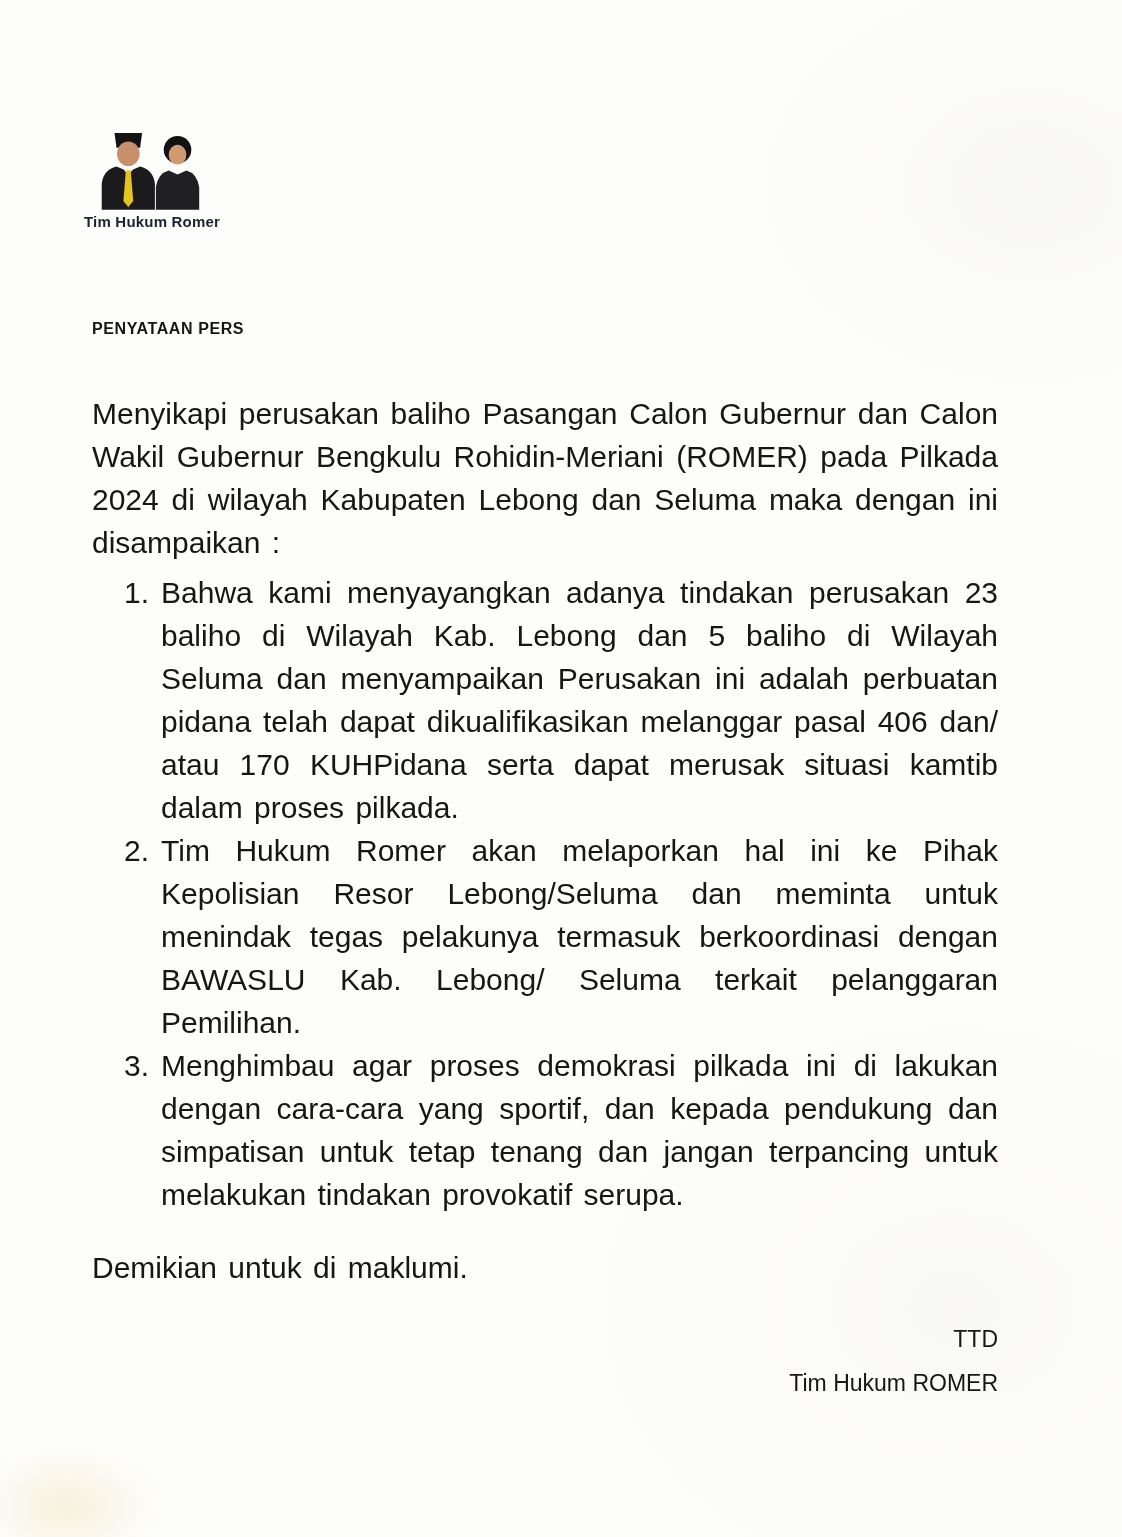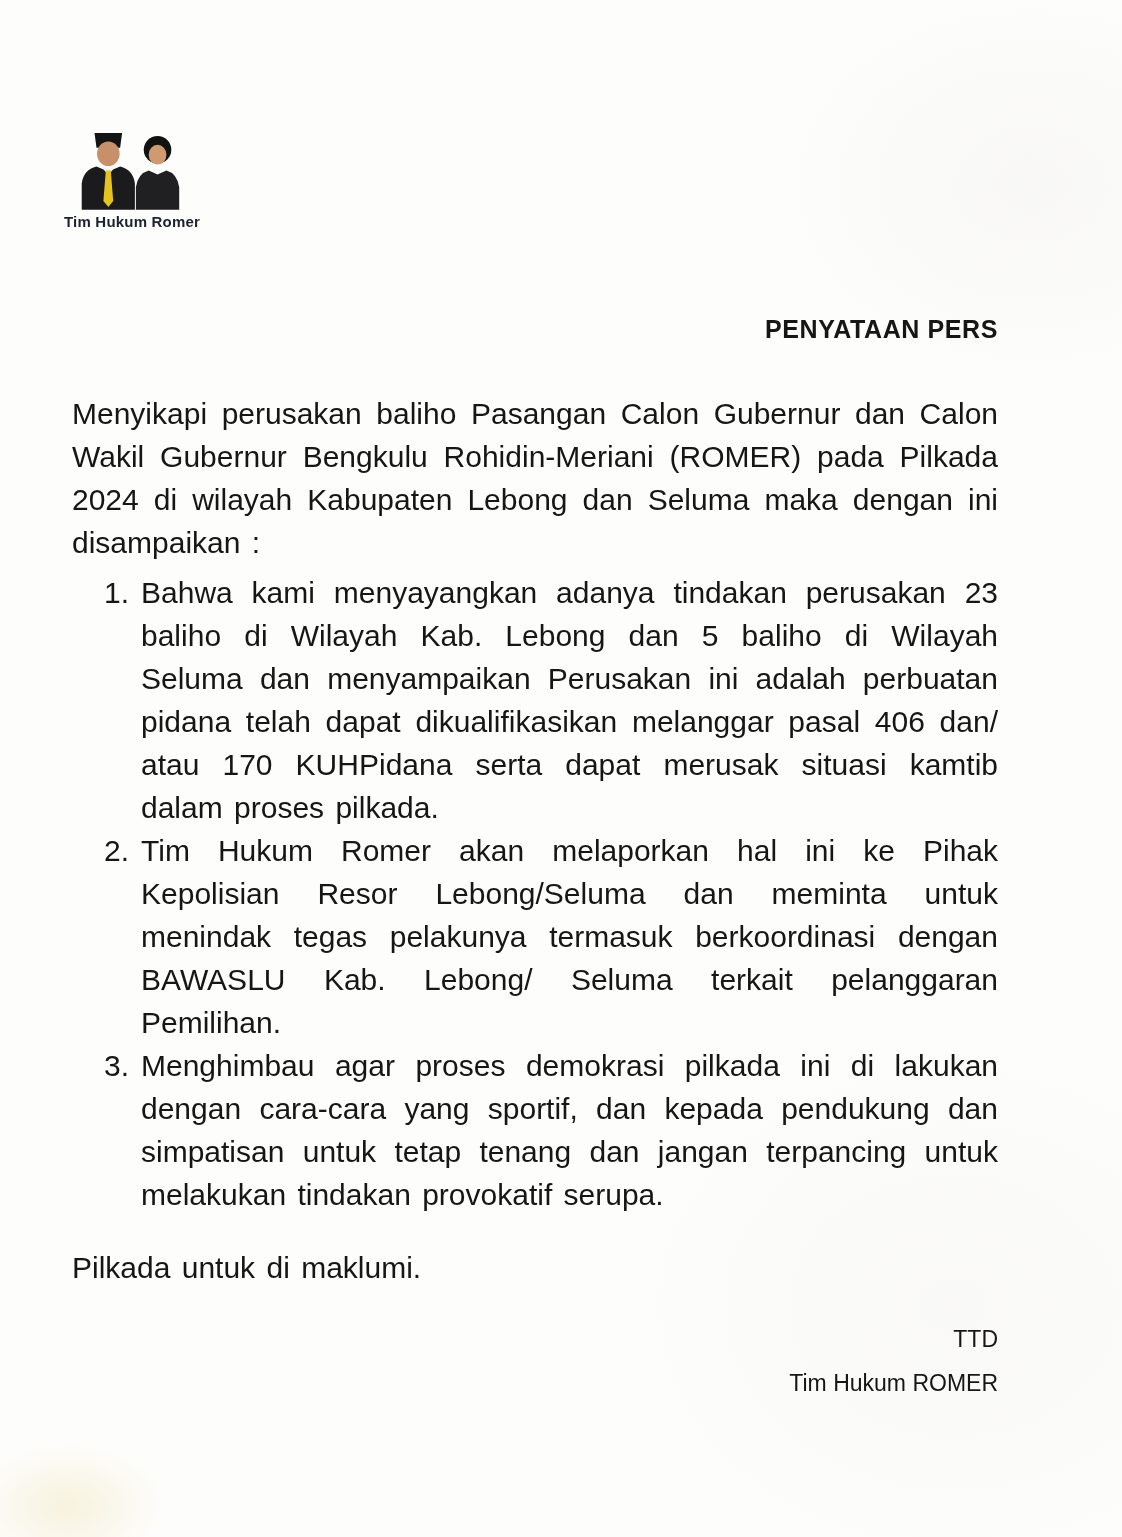--- a/index.html
+++ b/index.html
@@ -14,43 +14,43 @@
     color: #161616;
     background:
       radial-gradient(140px 90px at 6% 98%, rgba(236,222,168,0.35), rgba(236,222,168,0) 70%),
       radial-gradient(400px 300px at 92% 12%, rgba(225,223,218,0.18), rgba(225,223,218,0) 70%),
       radial-gradient(500px 400px at 85% 85%, rgba(226,224,219,0.15), rgba(226,224,219,0) 75%),
       #fdfdfb;
     overflow: hidden;
   }
 
   .content {
-    padding: 0 124px 0 72px;
+    padding: 0 124px 0 92px;
   }
 
   
   .logo-block {
     margin: 126px 0 0 -8px; 
     width: 140px;
   }
   .logo-photo { display: block; width: 128px; height: 84px; }
   .logo-caption {
     margin-top: 3px;
     font-size: 15px;
     font-weight: 700;
     letter-spacing: 0.2px;
     color: #1c2230;
     white-space: nowrap;
   }
 
   
   .doc-title {
     margin-top: 84px;
-    text-align: right;
-    font-size: 25px;
+    text-align: left;
+    font-size: 16px;
     font-weight: 700;
     letter-spacing: 0.6px;
     line-height: 30px;
   }
 
   
   .body-text {
     font-size: 30px;
     line-height: 43px;
     word-spacing: 3px;
@@ -117,21 +117,21 @@
       <div class="list-row">
         <span class="item-number">2.</span>
         <span class="item-text">Tim Hukum Romer akan melaporkan hal ini ke Pihak Kepolisian Resor Lebong/Seluma dan meminta untuk menindak tegas pelakunya termasuk berkoordinasi dengan BAWASLU Kab. Lebong/ Seluma terkait pelanggaran Pemilihan.</span>
       </div>
       <div class="list-row">
         <span class="item-number">3.</span>
         <span class="item-text">Menghimbau agar proses demokrasi pilkada ini di lakukan dengan cara-cara yang sportif, dan kepada pendukung dan simpatisan untuk tetap tenang dan jangan terpancing untuk melakukan tindakan provokatif serupa.</span>
       </div>
     </div>
 
-    <p class="body-text closing-line">Pilkada untuk di maklumi.</p>
+    <p class="body-text closing-line">Demikian untuk di maklumi.</p>
 
     <div class="signature-block">
       <div>TTD</div>
       <div>Tim Hukum ROMER</div>
     </div>
 
   </div>
 </div>
 
 </body></html>

